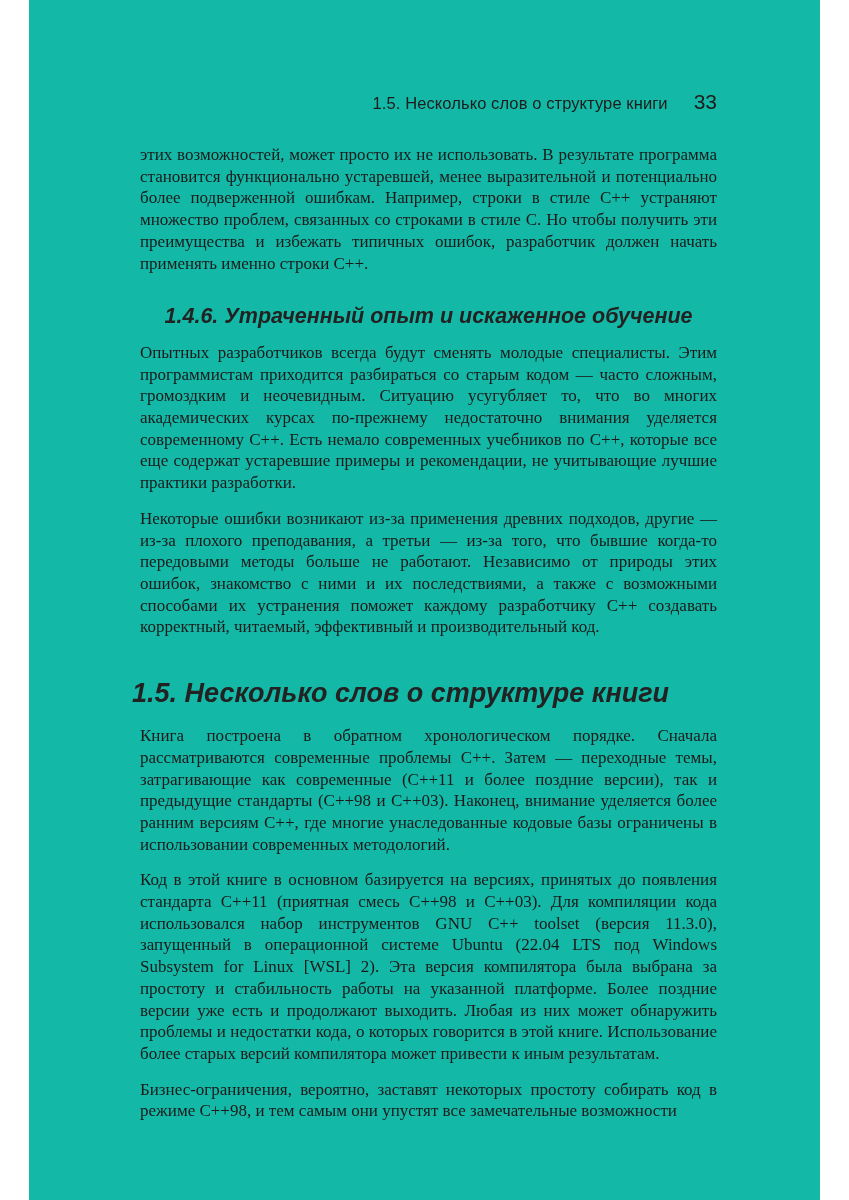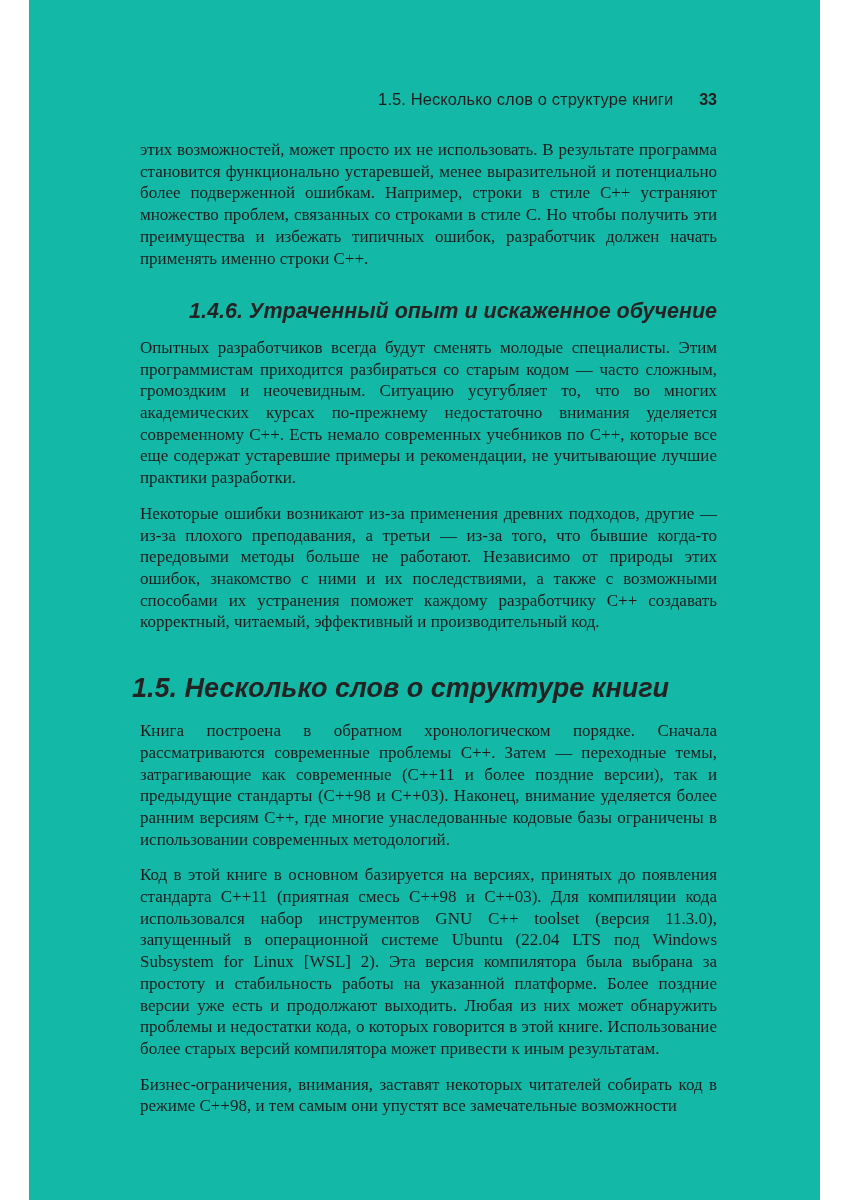--- a/index.html
+++ b/index.html
@@ -23,42 +23,42 @@
     align-items: baseline;
     gap: 26px;
     font-family: "Liberation Sans", "DejaVu Sans", sans-serif;
     color: #1c1c1c;
   }
   .running-title {
     font-size: 16.5px;
     letter-spacing: 0.1px;
   }
   .page-number {
-    font-size: 16px;
-    font-weight: 700;
+    font-size: 21px;
+    font-weight: 400;
   }
   .body-text {
     margin-top: 30px;
     font-family: "Liberation Serif", "DejaVu Serif", serif;
     font-size: 17px;
     line-height: 21.7px;
     color: #1a1a1a;
     text-align: justify;
   }
   .body-text p {
     margin: 0 0 14px 8px;
   }
   h2.sub-heading {
     font-family: "Liberation Sans", "DejaVu Sans", sans-serif;
     font-style: italic;
     font-weight: 700;
     font-size: 21.5px;
     line-height: 1.15;
     color: #222222;
-    text-align: right;
+    text-align: center;
     margin: 30px 0 13px 8px;
   }
   h1.section-heading {
     font-family: "Liberation Sans", "DejaVu Sans", sans-serif;
     font-style: italic;
     font-weight: 700;
     font-size: 27px;
     line-height: 1.15;
     color: #222222;
     text-align: left;
@@ -84,17 +84,17 @@
     <p>Опытных разработчиков всегда будут сменять молодые специалисты. Этим программистам приходится разбираться со старым кодом — часто сложным, громоздким и неочевидным. Ситуацию усугубляет то, что во многих академических курсах по-прежнему недостаточно внимания уделяется современному C++. Есть немало современных учебников по C++, которые все еще содержат устаревшие примеры и рекомендации, не учитывающие лучшие практики разработки.</p>
 
     <p>Некоторые ошибки возникают из-за применения древних подходов, другие — из-за плохого преподавания, а третьи — из-за того, что бывшие когда-то передовыми методы больше не работают. Независимо от природы этих ошибок, знакомство с ними и их последствиями, а также с возможными способами их устранения поможет каждому разработчику C++ создавать корректный, читаемый, эффективный и производительный код.</p>
 
     <h1 class="section-heading">1.5. Несколько слов о структуре книги</h1>
 
     <p>Книга построена в обратном хронологическом порядке. Сначала рассматриваются современные проблемы C++. Затем — переходные темы, затрагивающие как современные (C++11 и более поздние версии), так и предыдущие стандарты (C++98 и C++03). Наконец, внимание уделяется более ранним версиям C++, где многие унаследованные кодовые базы ограничены в использовании современных методологий.</p>
 
     <p>Код в этой книге в основном базируется на версиях, принятых до появления стандарта C++11 (приятная смесь C++98 и C++03). Для компиляции кода использовался набор инструментов GNU C++ toolset (версия 11.3.0), запущенный в операционной системе Ubuntu (22.04 LTS под Windows Subsystem for Linux [WSL] 2). Эта версия компилятора была выбрана за простоту и стабильность работы на указанной платформе. Более поздние версии уже есть и продолжают выходить. Любая из них может обнаружить проблемы и недостатки кода, о которых говорится в этой книге. Использование более старых версий компилятора может привести к иным результатам.</p>
 
-    <p>Бизнес-ограничения, внимания, заставят некоторых читателей собирать код в режиме C++98, и тем самым они упустят все замечательные возможности</p>
+    <p>Бизнес-ограничения, вероятно, заставят некоторых простоту собирать код в режиме C++98, и тем самым они упустят все замечательные возможности</p>
 
   </main>
 
 </div>
 
 </body></html>

